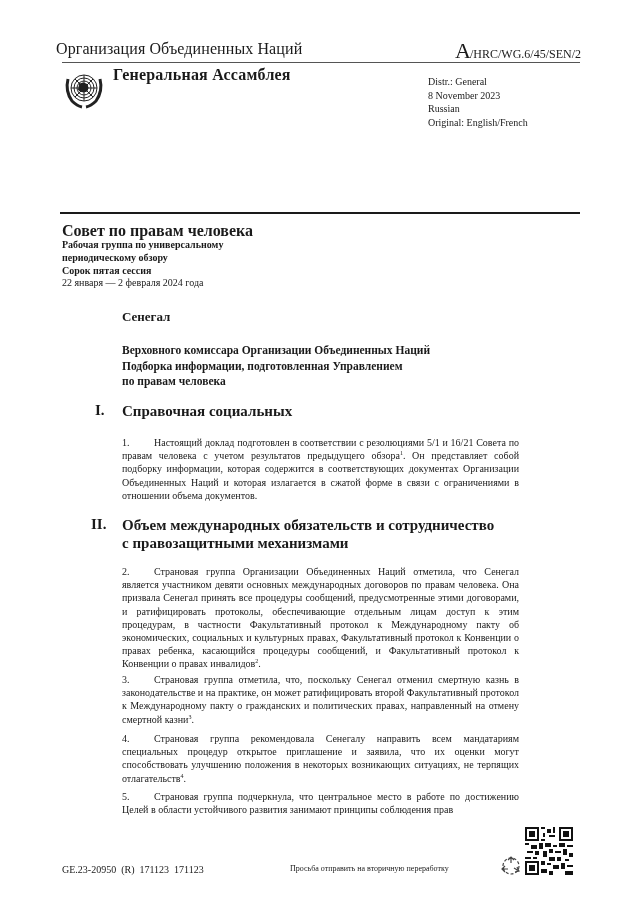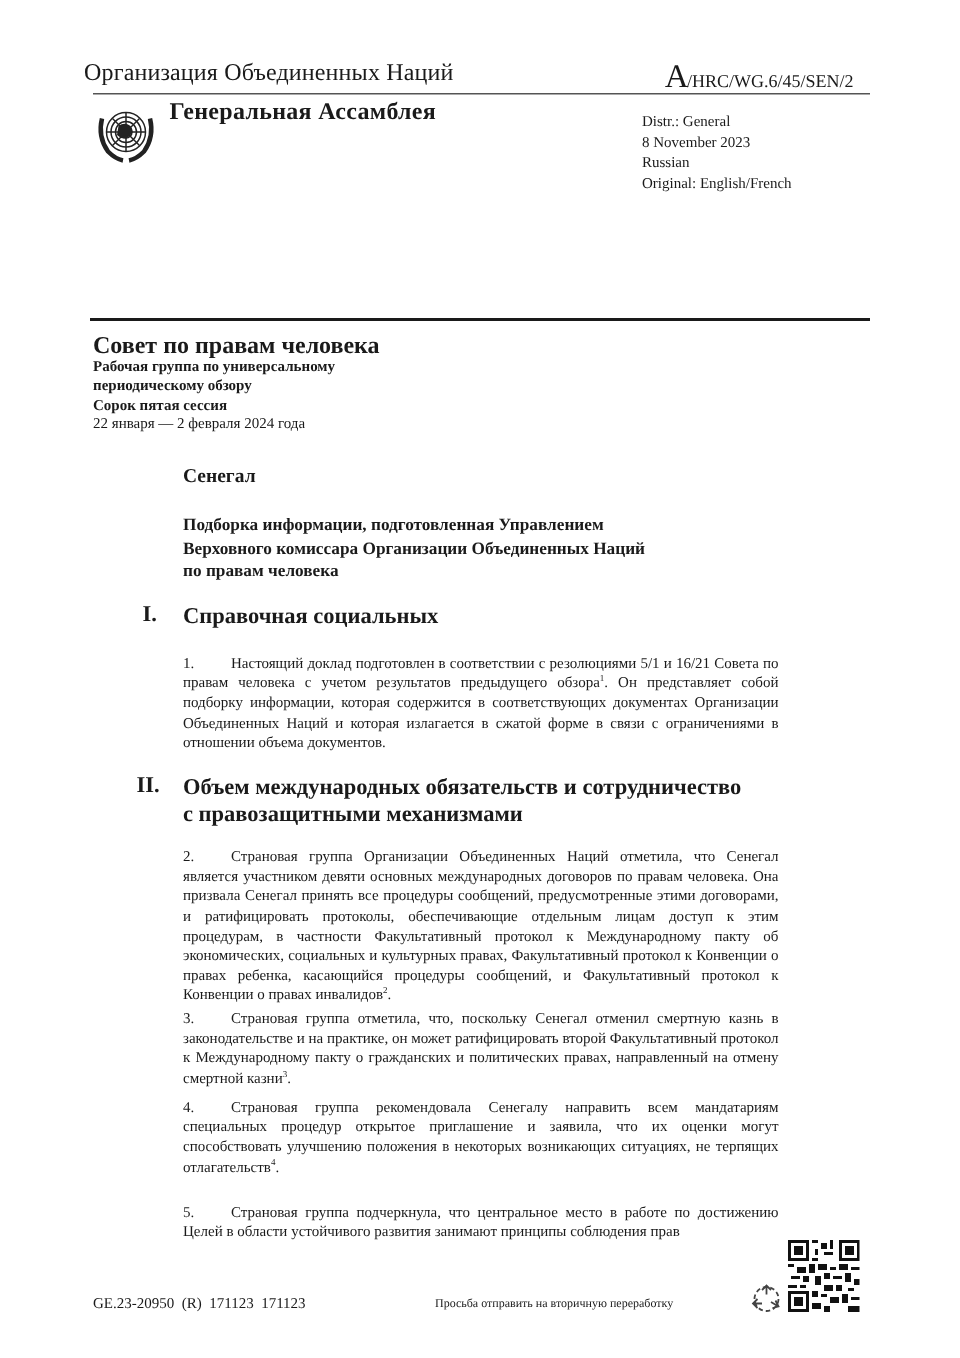--- a/index.html
+++ b/index.html
@@ -1,20 +1,20 @@
 <!DOCTYPE html>
 <html><head>
 <meta charset="utf-8">
 <style>
   html, body { margin: 0; padding: 0; background: #ffffff; }
   body { width: 640px; height: 905px; position: relative; overflow: hidden;
          font-family: "Liberation Serif", "DejaVu Serif", serif; color: #1a1a1a; }
   .abs { position: absolute; }
   .org-name { left: 56px; top: 40px; font-size: 16px; letter-spacing: 0.1px; }
-  .symbol { right: 71px; top: 38px; font-size: 12px; white-space: nowrap; }
+  .symbol { right: 59px; top: 38px; font-size: 12px; white-space: nowrap; }
   .symbol .big { font-size: 22px; letter-spacing: -1px; }
   .rule-top { left: 62px; top: 62px; width: 518px; height: 1px; background: #555; }
   .logo { left: 62px; top: 67px; width: 44px; height: 44px; }
   .ga-title { left: 113px; top: 66px; font-size: 16px; font-weight: bold; letter-spacing: 0.2px; }
   .distr { left: 428px; top: 75px; font-size: 10px; line-height: 13.5px; }
   .distr div { white-space: nowrap; }
   .rule-thick { left: 60px; top: 212px; width: 520px; height: 2px; background: #1a1a1a; }
   .council { left: 62px; top: 222px; font-size: 16px; font-weight: bold; }
   .wg { left: 62px; top: 238px; font-size: 10px; font-weight: bold; line-height: 13px; }
   .dates { left: 62px; top: 277px; font-size: 10px; }
@@ -68,22 +68,22 @@
 <div class="abs council">Совет по правам человека</div>
 <div class="abs wg">
   <div>Рабочая группа по универсальному</div>
   <div>периодическому обзору</div>
   <div>Сорок пятая сессия</div>
 </div>
 <div class="abs dates">22 января — 2 февраля 2024 года</div>
 
 <div class="abs country">Сенегал</div>
 <div class="abs subtitle">
+  <div>Верховного комиссара Организации Объединенных Наций</div>
   <div>Подборка информации, подготовленная Управлением</div>
-  <div>Верховного комиссара Организации Объединенных Наций</div>
   <div>по правам человека</div>
 </div>
 
 <div class="abs heading" style="left:95px; top:402px;">
   <span class="h-num">I.</span>
   <span class="h-text">Справочная социальных</span>
 </div>
 
 <div class="abs para" style="top:436px;">
   <span class="pnum">1.</span><span>Настоящий доклад подготовлен в соответствии с резолюциями 5/1 и 16/21 Совета по правам человека с учетом результатов предыдущего обзора</span><sup>1</sup><span>. Он представляет собой подборку информации, которая содержится в соответствующих документах Организации Объединенных Наций и которая излагается в сжатой форме в связи с ограничениями в отношении объема документов.</span>
@@ -100,21 +100,21 @@
 </div>
 
 <div class="abs para" style="top:673px;">
   <span class="pnum">3.</span><span>Страновая группа отметила, что, поскольку Сенегал отменил смертную казнь в законодательстве и на практике, он может ратифицировать второй Факультативный протокол к Международному пакту о гражданских и политических правах, направленный на отмену смертной казни</span><sup>3</sup><span>.</span>
 </div>
 
 <div class="abs para" style="top:732px;">
   <span class="pnum">4.</span><span>Страновая группа рекомендовала Сенегалу направить всем мандатариям специальных процедур открытое приглашение и заявила, что их оценки могут способствовать улучшению положения в некоторых возникающих ситуациях, не терпящих отлагательств</span><sup>4</sup><span>.</span>
 </div>
 
-<div class="abs para" style="top:790px;margin-top:12px;">
+<div class="abs para" style="top:790px;">
   <span class="pnum">5.</span><span>Страновая группа подчеркнула, что центральное место в работе по достижению Целей в области устойчивого развития занимают принципы соблюдения прав</span>
 </div>
 
 <div class="abs footer-code" style="white-space:pre;">GE.23-20950  (R)  171123  171123</div>
 <div class="abs recycle-text">Просьба отправить на вторичную переработку</div>
 
 <svg class="abs recycle-icon" viewBox="0 0 22 22">
   <g fill="none" stroke="#444" stroke-width="1.2">
     <path d="M8 5 l3 -3 l3 3 M11 2 v6"></path>
     <path d="M17 12 l2 4 l-4 1 M19 16 l-5 -3"></path>

